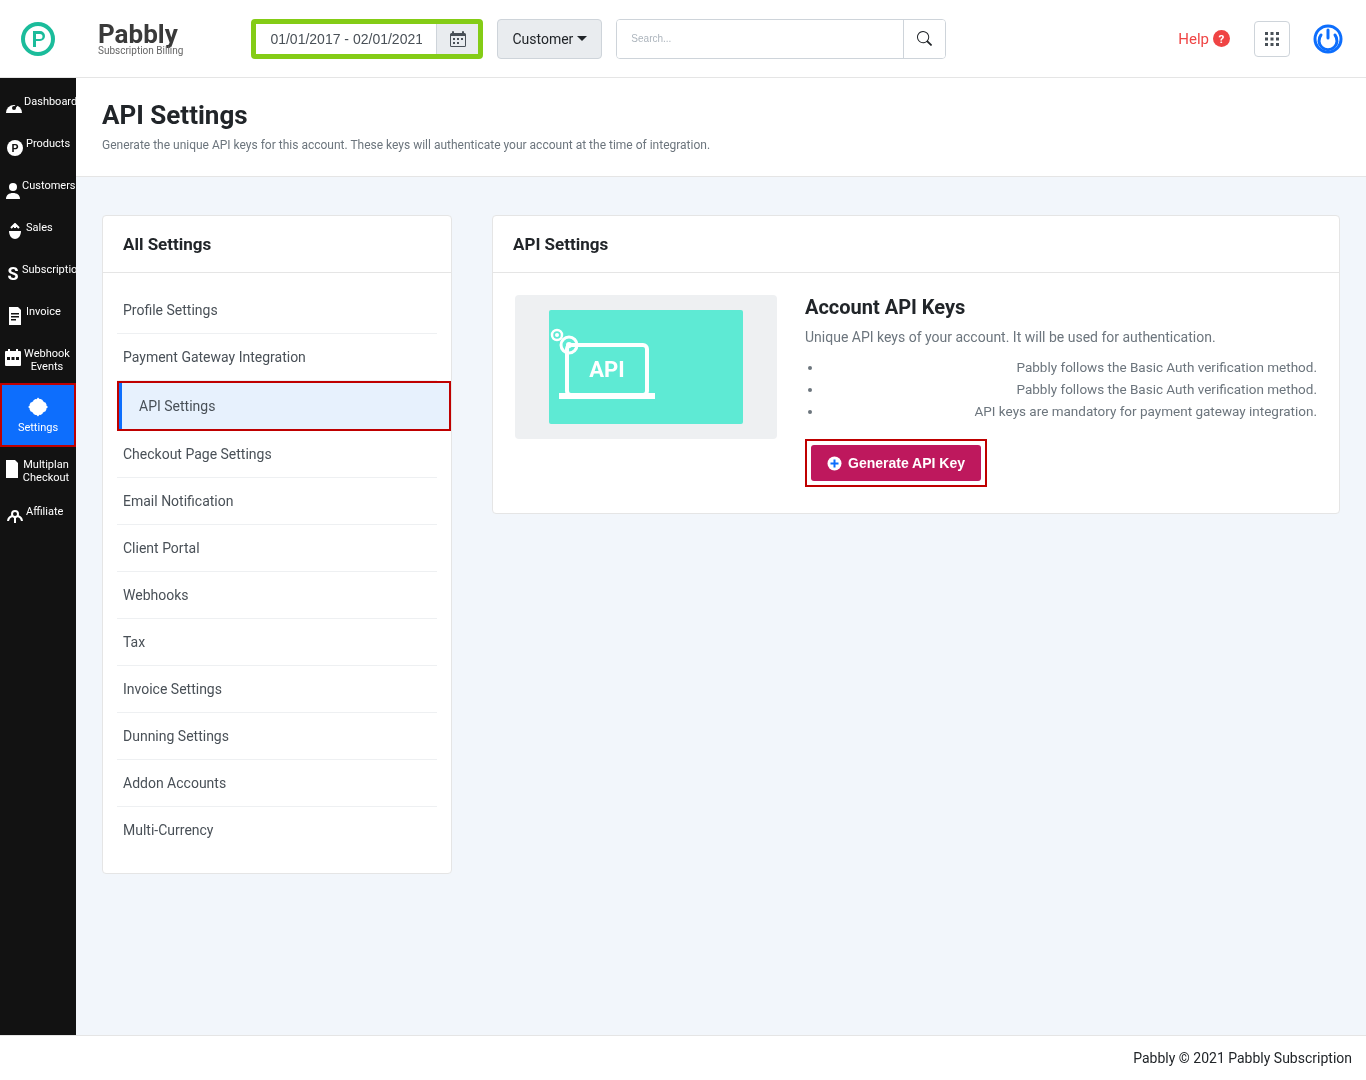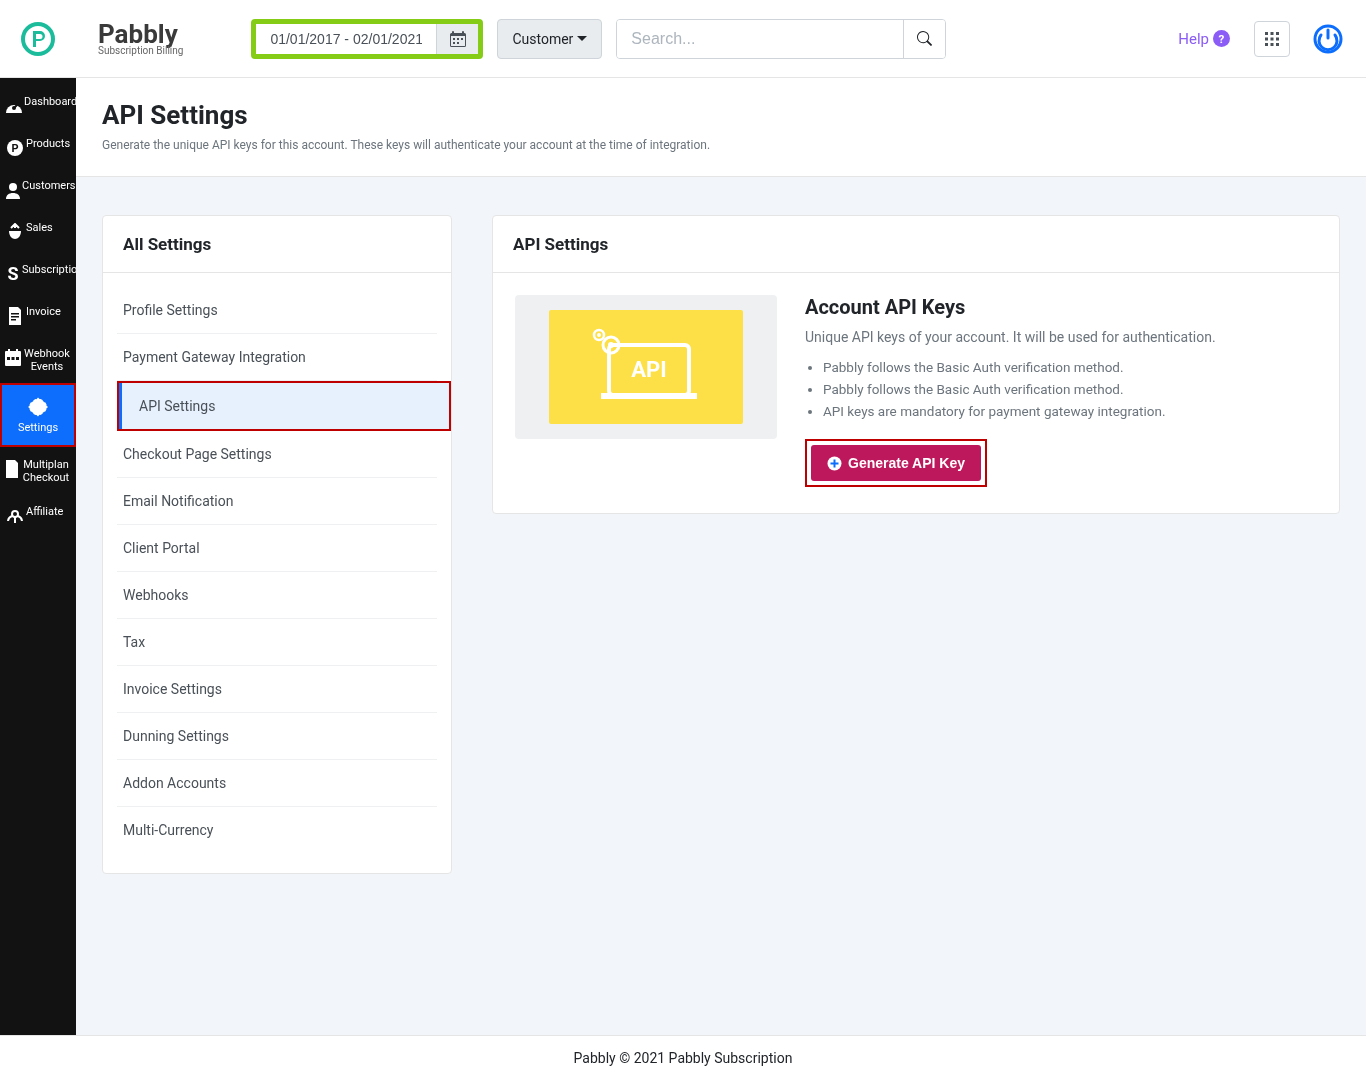--- a/index.html
+++ b/index.html
@@ -11,24 +11,24 @@
   .logo-holder { width:76px; display:flex; align-items:center; justify-content:center; }
   .logo-text { display:flex; align-items:center; gap:4px; margin-left:8px; }
   .logo-main { font-size:26px; font-weight:700; color:#3a3a3a; line-height:1; }
   .logo-sub { font-size:10px; color:#666; margin-top:-2px; }
   .logo-block { display:flex; flex-direction:column; }
   .date-group { display:flex; border:5px solid #84cc16; border-radius:4px; overflow:hidden; height:40px; }
   .date-input { border:none; padding:0 14px; font-size:14px; color:#495057; width:180px; }
   .date-btn { width:42px; border:none; border-left:1px solid #ced4da; background:#e9ecef; cursor:pointer; display:flex; align-items:center; justify-content:center; color:#495057; }
   .customer-select { height:40px; border:1px solid #ced4da; border-radius:4px; background:#e9ecef; padding:0 14px; font-size:14px; color:#212529; cursor:pointer; display:flex; align-items:center; gap:4px; }
   .search-group { display:flex; border:1px solid #ced4da; border-radius:4px; height:40px; width:330px; overflow:hidden; }
-  .search-input { flex:1; border:none; padding:0 14px; font-size:16px; color:#495057; }
+  .search-input { flex:1; border:none; padding:0 14px; font-size:10px; color:#495057; }
   .search-btn { width:42px; border:none; background:#fff; border-left:1px solid #ced4da; cursor:pointer; color:#212529; display:flex; align-items:center; justify-content:center; }
   .topbar-spacer { flex:1; }
-  .help-link { color:#8b5cf6; font-size:15px; display:flex; align-items:center; gap:4px; cursor:pointer; }
+  .help-link { color:#ef4444; font-size:15px; display:flex; align-items:center; gap:4px; cursor:pointer; }
   .apps-btn { width:36px; height:36px; border:1px solid #ced4da; border-radius:4px; background:#fff; cursor:pointer; display:flex; align-items:center; justify-content:center; color:#495057; margin-left:10px; }
   .power-btn { width:36px; height:36px; border-radius:50%; cursor:pointer; display:flex; align-items:center; justify-content:center; color:#0d6efd; margin-left:6px; }
 
   
   .main-wrap { flex:1; display:flex; }
   .sidebar { width:76px; background:#121212; display:flex; flex-direction:column; padding-top:6px; }
   .side-item { color:#fff; font-size:11px; text-align:center; padding:12px 4px 10px; cursor:pointer; display:flex; flex-direction:row; align-items:flex-start; gap:0; line-height:1.15; }
   .side-item.active { background:#0d6efd; }
   .side-item .side-ic { width:22px; height:20px; display:flex; align-items:center; justify-content:center; }
   .side-outline { border:2px solid #bf0000; }
@@ -47,30 +47,30 @@
   .left-card { width:350px; }
   .settings-list { list-style:none; padding:0 14px; }
   .settings-list li { padding:15px 6px; font-size:14px; color:#495057; cursor:pointer; border-bottom:1px solid #eef0f2; }
   .settings-list li:last-child { border-bottom:none; }
   .setting-api-wrap { border:2px solid #bf0000; margin:0 -14px 0 0; padding:0; }
   .setting-api-inner { background:#e7f1fd; border-left:3px solid #0d6efd; padding:15px 6px 15px 17px; font-size:14px; color:#495057; }
 
   .right-card { flex:1; }
   .api-body { display:flex; gap:28px; padding:22px 22px 26px; }
   .api-img { width:262px; height:144px; background:#eef0f2; border-radius:4px; display:flex; align-items:center; justify-content:center; }
-  .api-img-inner { width:194px; height:114px; background:#fde047; border-radius:2px; display:flex; align-items:center; justify-content:center; }
+  .api-img-inner { width:194px; height:114px; background:#5eead4; border-radius:2px; display:flex; align-items:center; }
   .api-text { flex:1; }
   .api-h { font-size:20px; font-weight:700; margin-bottom:10px; }
   .api-sub { font-size:14px; color:#6c757d; margin-bottom:14px; }
-  .api-ul { list-style:disc; padding-left:18px; color:#495057; font-size:13.5px; margin-bottom:20px; }
+  .api-ul { list-style:disc; padding-left:18px; color:#495057; font-size:13.5px; margin-bottom:20px;text-align:right; }
   .api-ul li { margin-bottom:6px; color:#6c757d; }
   .gen-wrap { display:inline-block; border:2px solid #bf0000; padding:4px; }
   .gen-btn { background:#be185d; color:#fff; border:none; padding:10px 16px; font-size:14px; font-weight:600; border-radius:3px; cursor:pointer; display:flex; align-items:center; gap:6px; }
 
-  .footer { background:#fff; border-top:1px solid #e5e5e5; text-align:center; padding:14px; font-size:14px; color:#212529; }
+  .footer { background:#fff; border-top:1px solid #e5e5e5; text-align:right; padding:14px; font-size:14px; color:#212529; }
 
   
   ::placeholder { color:#adb5bd; }
 
   svg { display:block; }
 </style>
 </head>
 <body>
 
 <div class="topbar">

